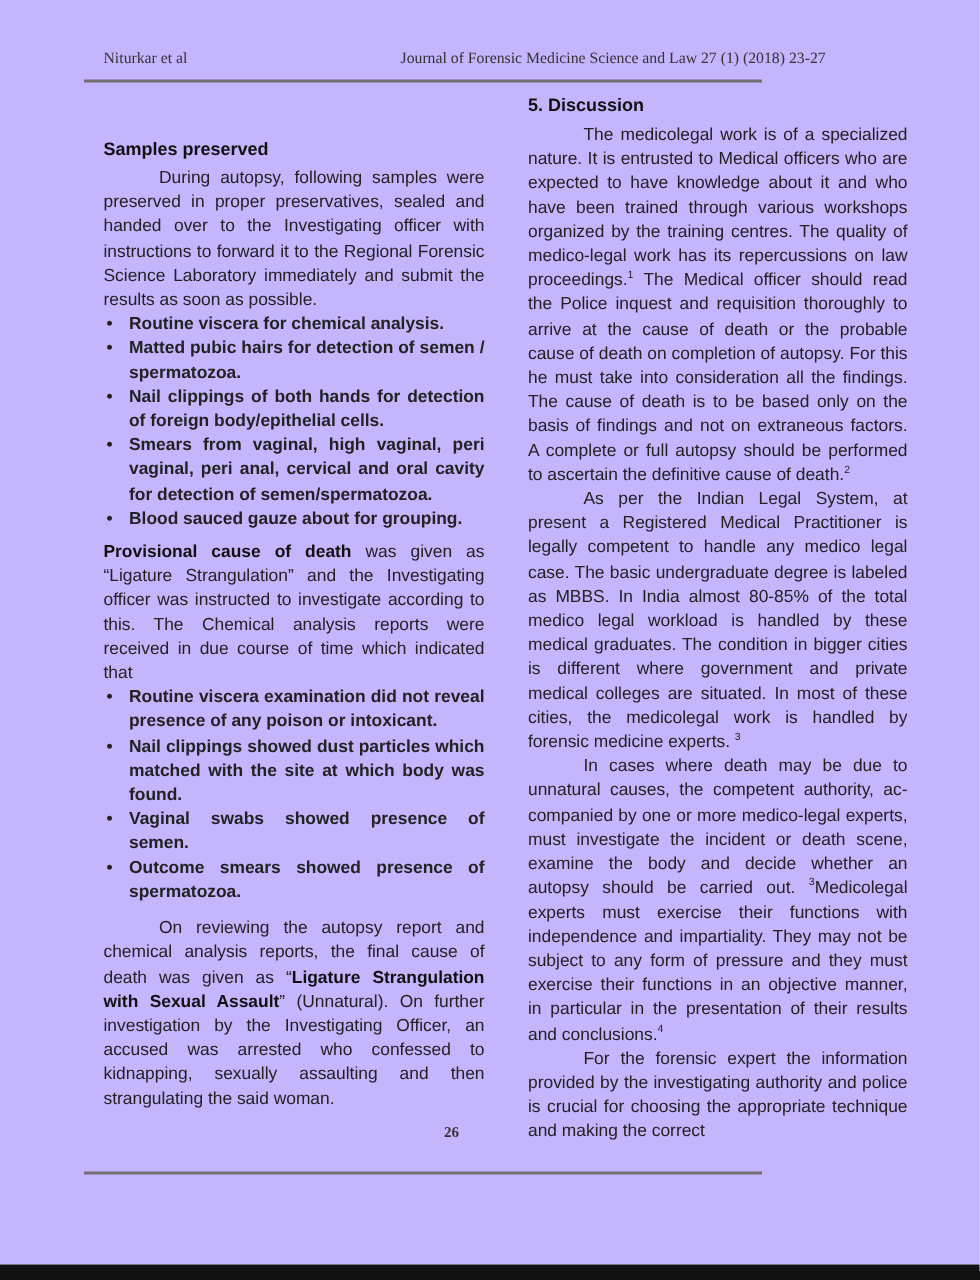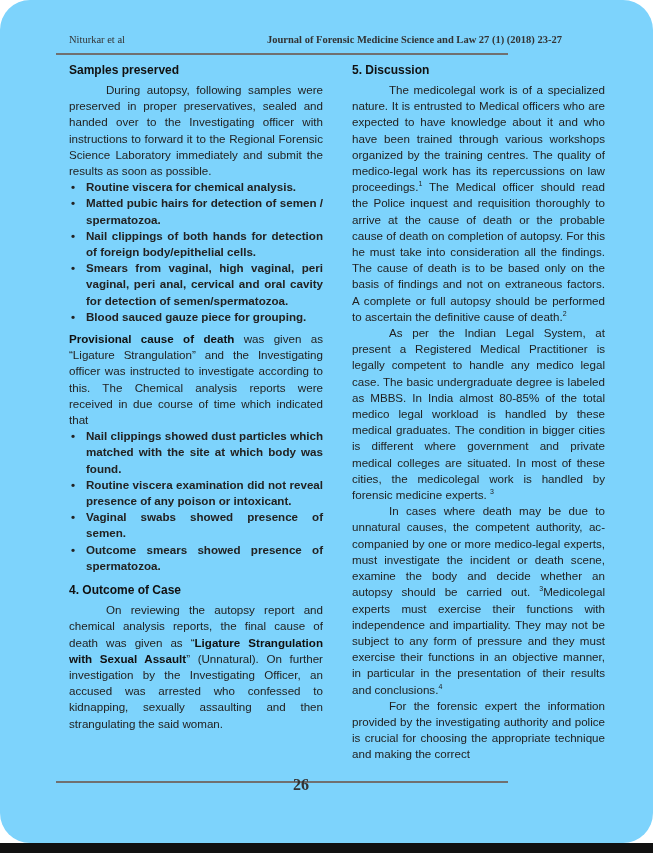--- a/index.html
+++ b/index.html
@@ -1,49 +1,49 @@
 <!DOCTYPE html>
 <html><head>
 <meta charset="utf-8">
 <style>
   html, body { margin: 0; padding: 0; }
   body {
     width: 653px; height: 853px; position: relative; overflow: hidden;
     background: #ffffff; color: #1e1e1e;
     font-family: "Liberation Sans", "DejaVu Sans", sans-serif;
   }
-  .page { position: absolute; left: 0; top: 0; width: 653px; height: 843px; background: #7dd3fc; border-radius: 30px; }
+  .page { position: absolute; left: 0; top: 0; width: 653px; height: 843px; background: #c4b5fd; }
   .running-head {
     position: absolute; left: 69px; top: 34px; width: 439px; height: 16px;
     font-family: "Liberation Serif", serif; font-size: 10.5px; color: #333;
   }
   .running-head .left { position: absolute; left: 0; top: 0; }
-  .running-head .right { position: absolute; left: 198px; top: 0; white-space: nowrap; font-weight: bold; }
+  .running-head .right { position: absolute; left: 198px; top: 0; white-space: nowrap; }
   .rule { position: absolute; left: 56px; width: 452px; height: 2px; background: #707070; }
   .rule.top { top: 53px; }
   .rule.bottom { top: 781px; }
   .col {
     position: absolute; top: 62px; font-size: 11.6px; line-height: 16.2px;
     text-align: justify; color: #222;
   }
-  .col.left { left: 69px; width: 254px; }
+  .col.left { left: 69px; width: 254px; margin-top: 29px; }
   .col.right { left: 352px; width: 253px; }
   .col h3 { font-size: 12px; font-weight: bold; margin: 0 0 4px 0; line-height: 16px; color: #111; }
   .col p { margin: 0; }
   .col p.indent { text-indent: 37px; }
   .col ul { list-style: none; margin: 0; padding: 0; }
   .col li { position: relative; padding-left: 17px; font-weight: bold; }
   .col li::before { content: "\2022"; position: absolute; left: 2px; top: 0; }
   .gap { height: 6px; }
   .gap-lg { height: 8px; }
   sup { font-size: 7px; line-height: 0; vertical-align: super; }
   b { color: #111; }
   .page-number {
-    position: absolute; left: 0; width: 602px; top: 776px; text-align: center;
-    font-family: "Liberation Serif", serif; font-size: 16px; font-weight: bold; color: #333;
+    position: absolute; left: 0; width: 602px; top: 750px; text-align: center;
+    font-family: "Liberation Serif", serif; font-size: 10px; font-weight: bold; color: #333;
   }
   .bottom-bar { position: absolute; left: 0; top: 843px; width: 653px; height: 10px; background: #111; }
 </style>
 </head>
 <body>
 
 <div class="page">
 
   <div class="running-head">
     <span class="left">Niturkar et al</span>
@@ -52,32 +52,31 @@
   <div class="rule top"></div>
 
   <div class="col left">
     <h3>Samples preserved</h3>
     <p class="indent">During autopsy, following samples were preserved in proper preservatives, sealed and handed over to the Investigating officer with instructions to forward it to the Regional Forensic Science Laboratory immediately and submit the results as soon as possible.</p>
     <ul>
       <li>Routine viscera for chemical analysis.</li>
       <li>Matted pubic hairs for detection of semen / spermatozoa.</li>
       <li>Nail clippings of both hands for detection of foreign body/epithelial cells.</li>
       <li>Smears from vaginal, high vaginal, peri vaginal, peri anal, cervical and oral cavity for detection of semen/spermatozoa.</li>
-      <li>Blood sauced gauze piece for grouping.</li>
+      <li>Blood sauced gauze about for grouping.</li>
     </ul>
     <div class="gap"></div>
     <p><b>Provisional cause of death</b><span> was given as “Ligature Strangulation” and the Investigating officer was instructed to investigate according to this. The Chemical analysis reports were received in due course of time which indicated that</span></p>
     <ul>
+      <li>Routine viscera examination did not reveal presence of any poison or intoxicant.</li>
       <li>Nail clippings showed dust particles which matched with the site at which body was found.</li>
-      <li>Routine viscera examination did not reveal presence of any poison or intoxicant.</li>
       <li>Vaginal swabs showed presence of semen.</li>
       <li>Outcome smears showed presence of spermatozoa.</li>
     </ul>
     <div class="gap-lg"></div>
-    <h3>4. Outcome of Case</h3>
     <p class="indent"><span>On reviewing the autopsy report and chemical analysis reports, the final cause of death was given as “</span><b>Ligature Strangulation with Sexual Assault</b><span>” (Unnatural). On further investigation by the Investigating Officer, an accused was arrested who confessed to kidnapping, sexually assaulting and then strangulating the said woman.</span></p>
   </div>
 
   <div class="col right">
     <h3>5. Discussion</h3>
     <p class="indent"><span>The medicolegal work is of a specialized nature. It is entrusted to Medical officers who are expected to have knowledge about it and who have been trained through various workshops organized by the training centres. The quality of medico-legal work has its repercussions on law proceedings.</span><sup>1</sup><span> The Medical officer should read the Police inquest and requisition thoroughly to arrive at the cause of death or the probable cause of death on completion of autopsy. For this he must take into consideration all the findings. The cause of death is to be based only on the basis of findings and not on extraneous factors. A complete or full autopsy should be performed to ascertain the definitive cause of death.</span><sup>2</sup></p>
     <p class="indent"><span>As per the Indian Legal System, at present a Registered Medical Practitioner is legally competent to handle any medico legal case. The basic undergraduate degree is labeled as MBBS. In India almost 80-85% of the total medico legal workload is handled by these medical graduates. The condition in bigger cities is different where government and private medical colleges are situated. In most of these cities, the medicolegal work is handled by forensic medicine experts. </span><sup>3</sup></p>
     <p class="indent"><span>In cases where death may be due to unnatural causes, the competent authority, ac-companied by one or more medico-legal experts, must investigate the incident or death scene, examine the body and decide whether an autopsy should be carried out. </span><sup>3</sup><span>Medicolegal experts must exercise their functions with independence and impartiality. They may not be subject to any form of pressure and they must exercise their functions in an objective manner, in particular in the presentation of their results and conclusions.</span><sup>4</sup></p>
     <p class="indent">For the forensic expert the information provided by the investigating authority and police is crucial for choosing the appropriate technique and making the correct</p>
   </div>

